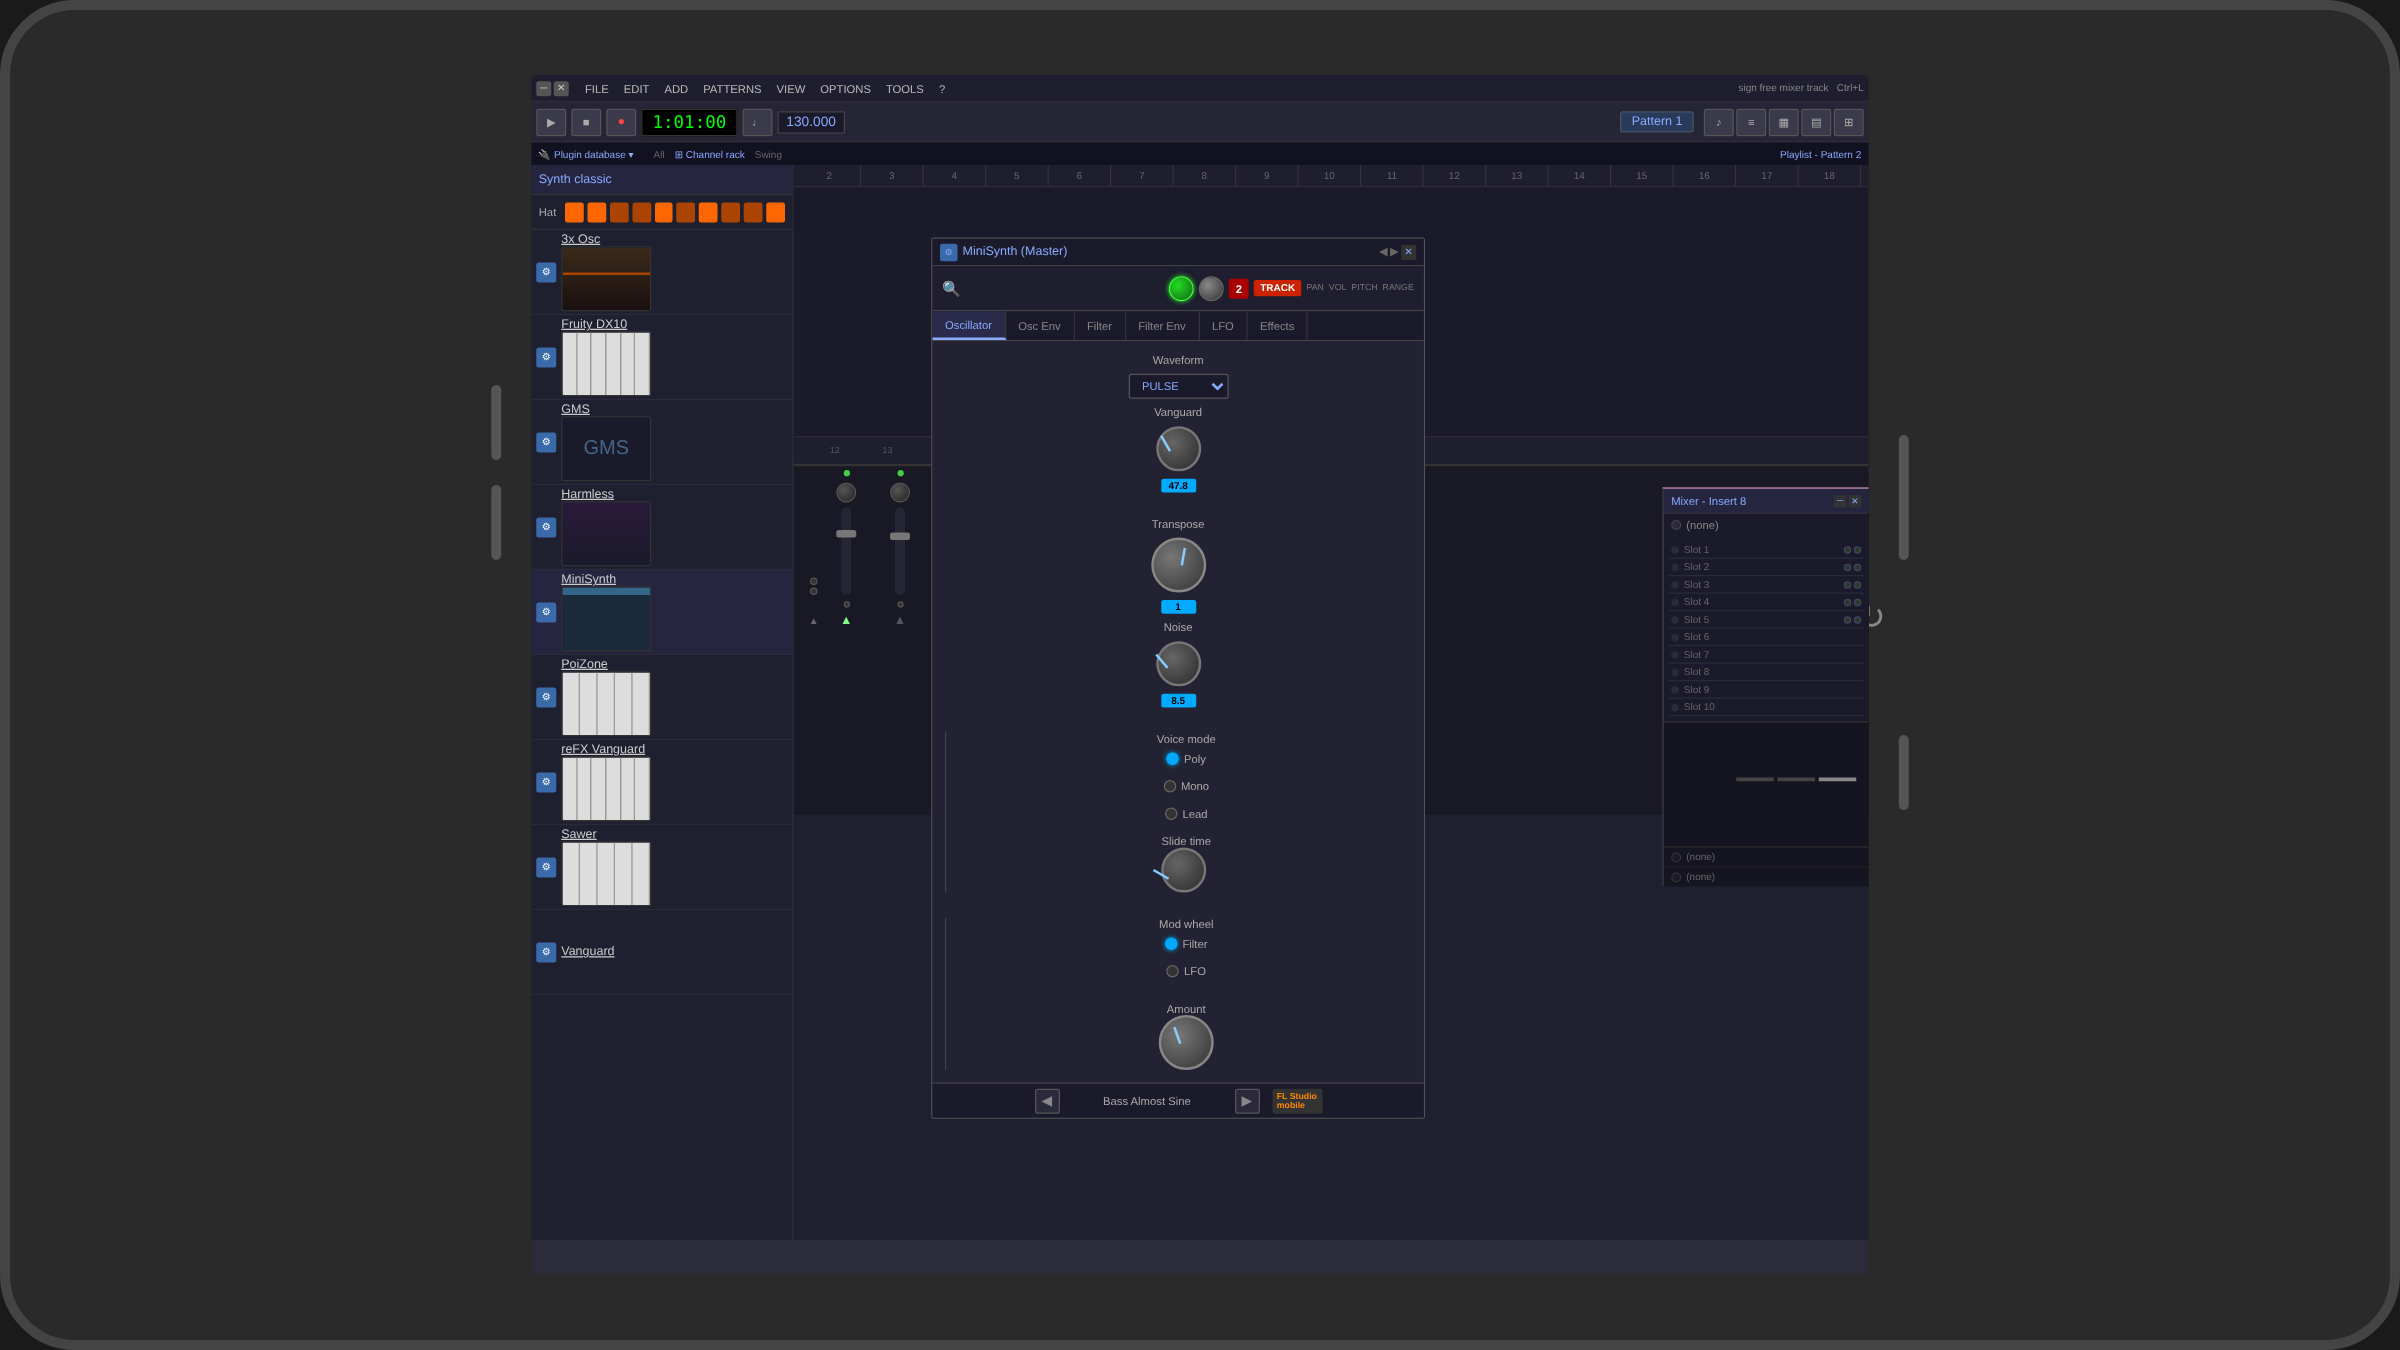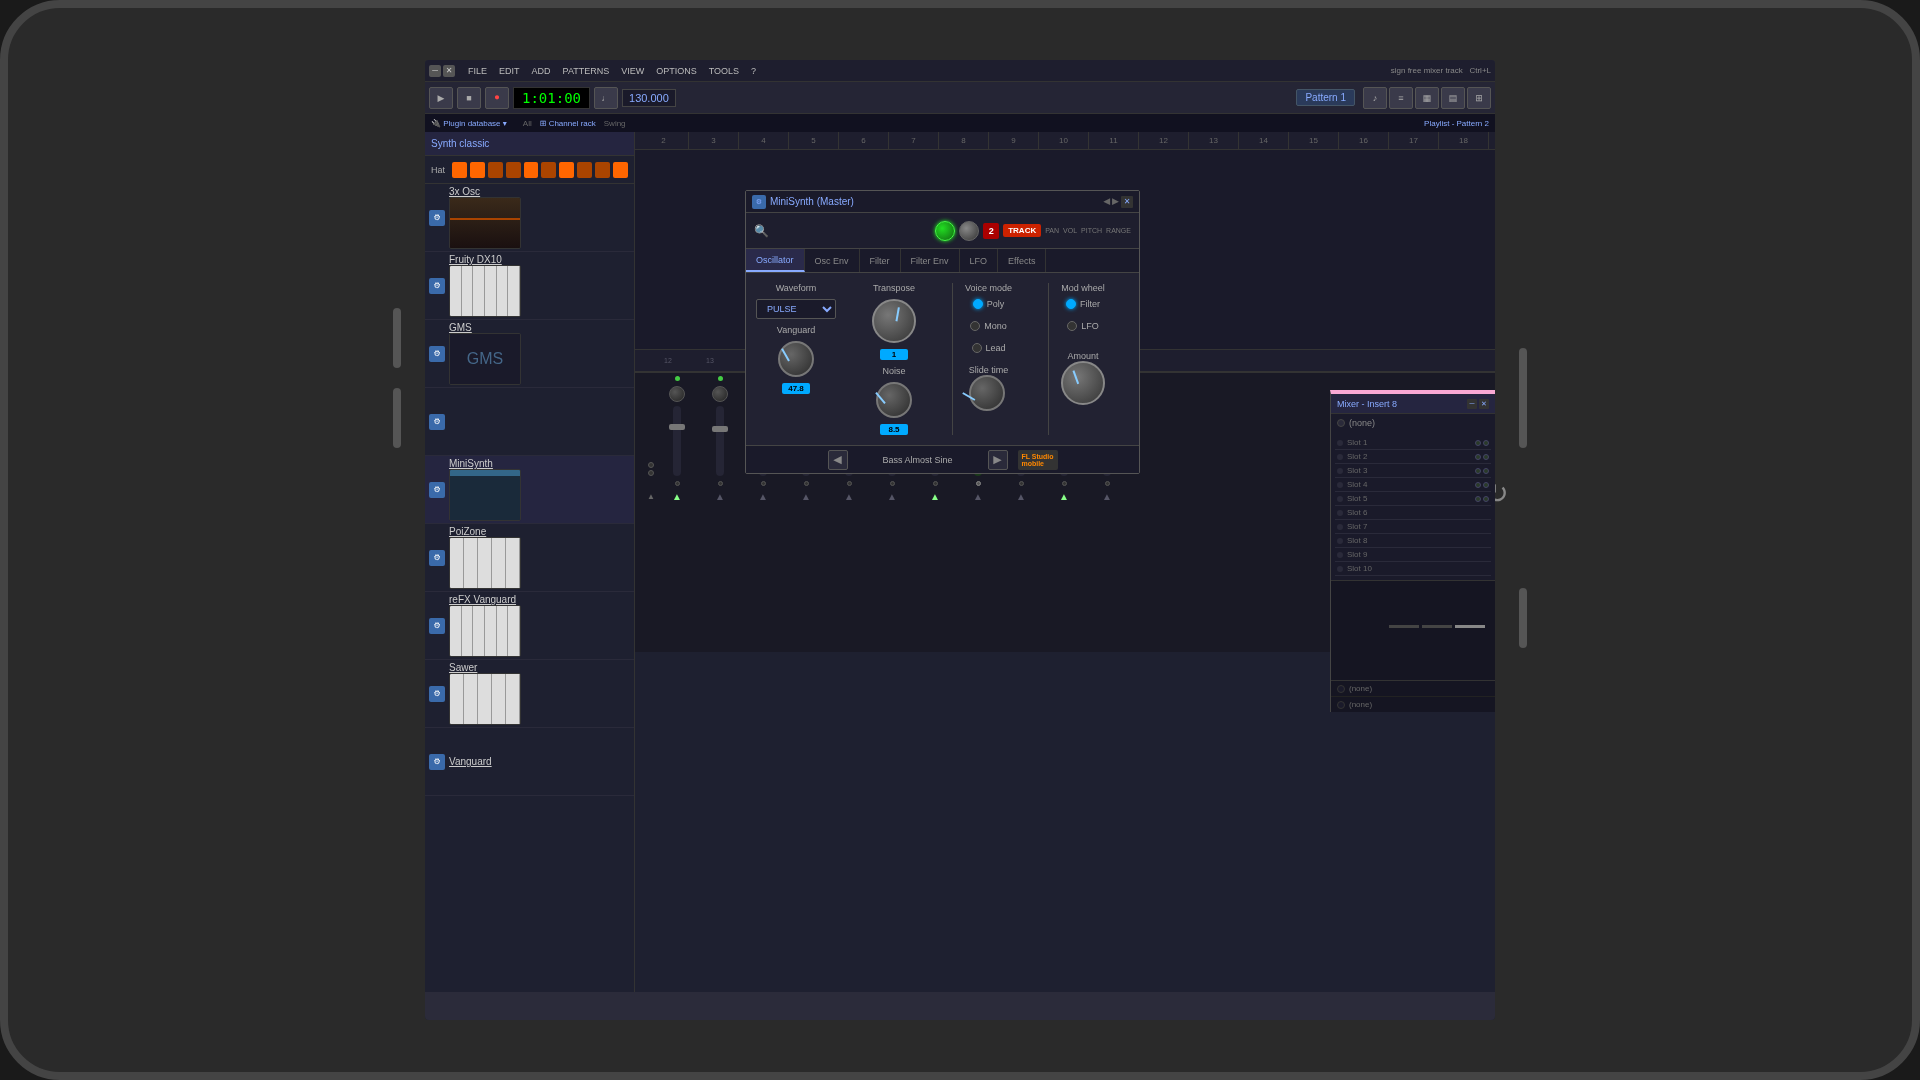--- a/index.html
+++ b/index.html
@@ -387,21 +387,22 @@
     }
 
     
     .oscillator-panel {
       padding: 10px;
       background: #222232;
     }
 
     .osc-section {
       display: flex;
-      gap: 36px;
+      gap: 20px;
+      flex-direction: column;
     }
 
     .osc-group {
       display: flex;
       flex-direction: column;
       align-items: center;
       gap: 6px;
     }
 
     .osc-group-label {
@@ -589,21 +590,21 @@
     }
 
     
     .mixer-section {
       position: absolute;
       top: 330px;
       right: 0;
       width: 165px;
       background: #1a1a2a;
       border-left: 1px solid #444;
-      border-top: 4px solid #f9a8d4;
+      border-top: 1px solid #f9a8d4;
       z-index: 50;
     }
 
     .mixer-header {
       height: 20px;
       background: #252540;
       display: flex;
       align-items: center;
       padding: 0 6px;
       font-size: 9px;
@@ -821,20 +822,26 @@
                 <div class="channel-thumb">
                   <div style="width:100%;height:100%;background:#1a1a2a;display:flex;align-items:center;justify-content:center">
                     <div style="font-size:16px;color:#446688">GMS</div>
                   </div>
                 </div>
               </div>
             </div>
 
             <div class="channel-item">
               <div class="channel-icon">⚙</div>
+              <div style="flex:1">
+                <div class="channel-name">Harmless</div>
+                <div class="channel-thumb">
+                  <div style="width:100%;height:100%;background:linear-gradient(180deg,#2a1a3a,#1a1a2a)"></div>
+                </div>
+              </div>
             </div>
 
             <div class="channel-item" style="background:#252540">
               <div class="channel-icon">⚙</div>
               <div style="flex:1">
                 <div class="channel-name">MiniSynth</div>
                 <div class="channel-thumb">
                   <div style="width:100%;height:100%;background:#1a2a3a">
                     <div style="width:100%;height:6px;background:#336688"></div>
                     <div style="width:100%;height:6px;background:#1a2a3a;margin-top:2px"></div>

